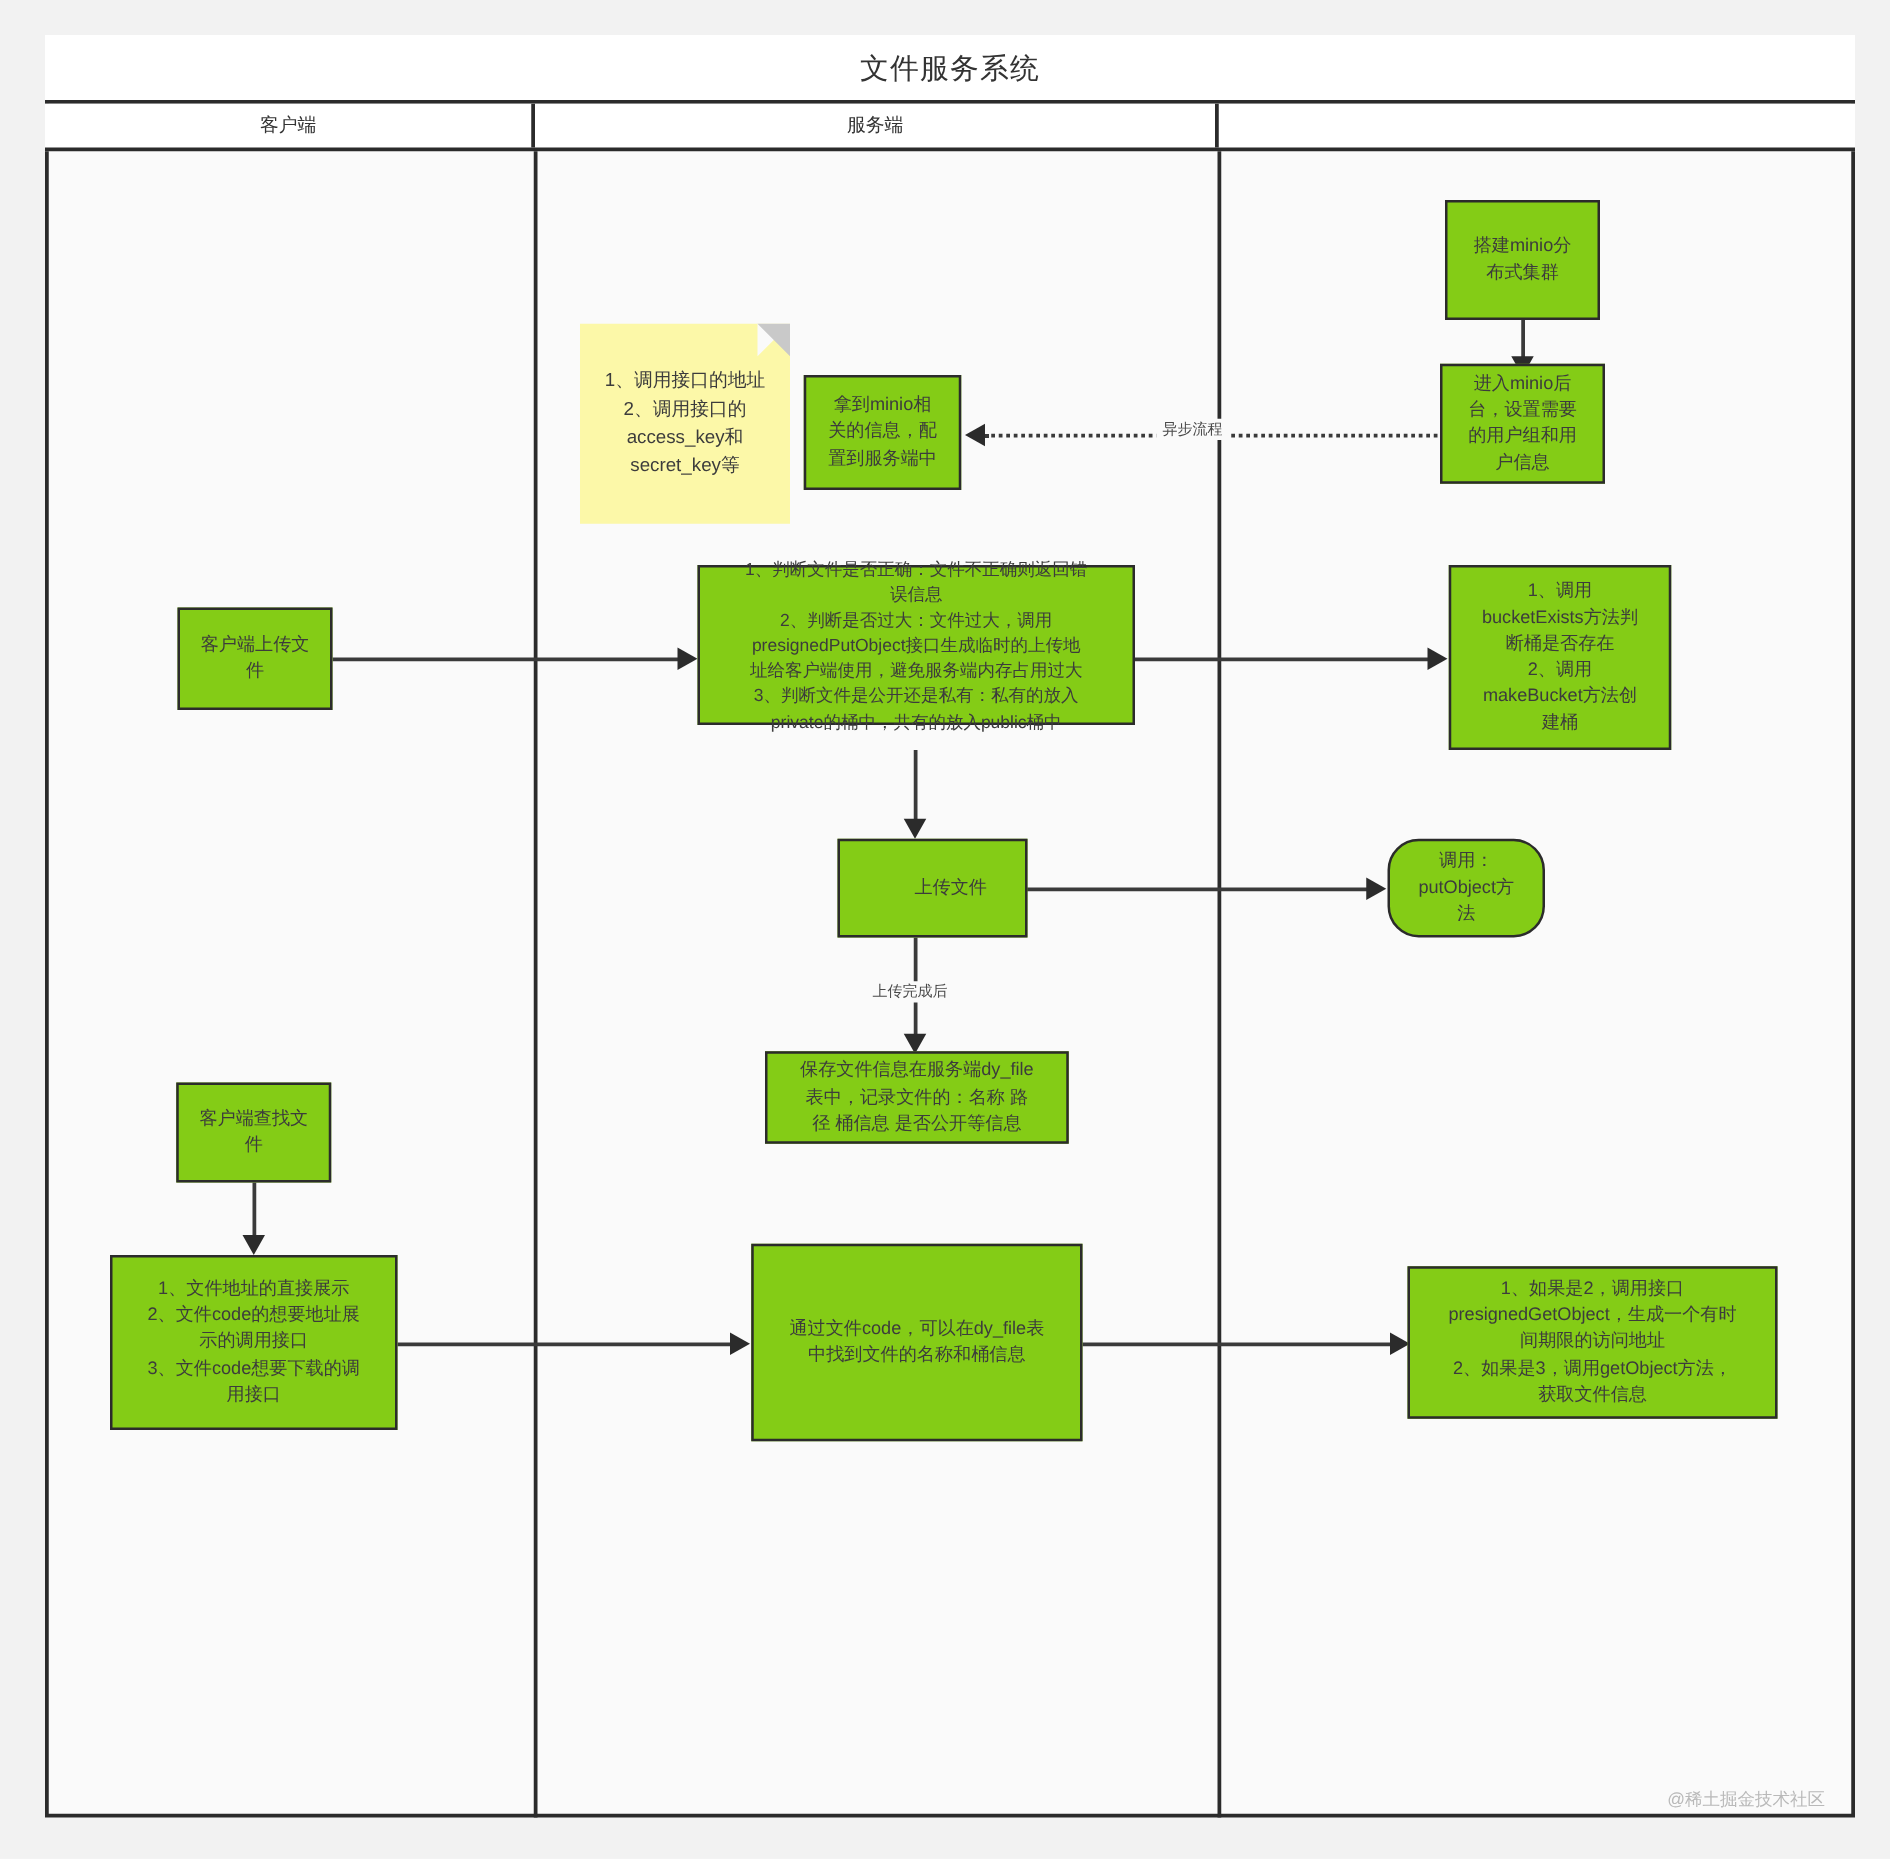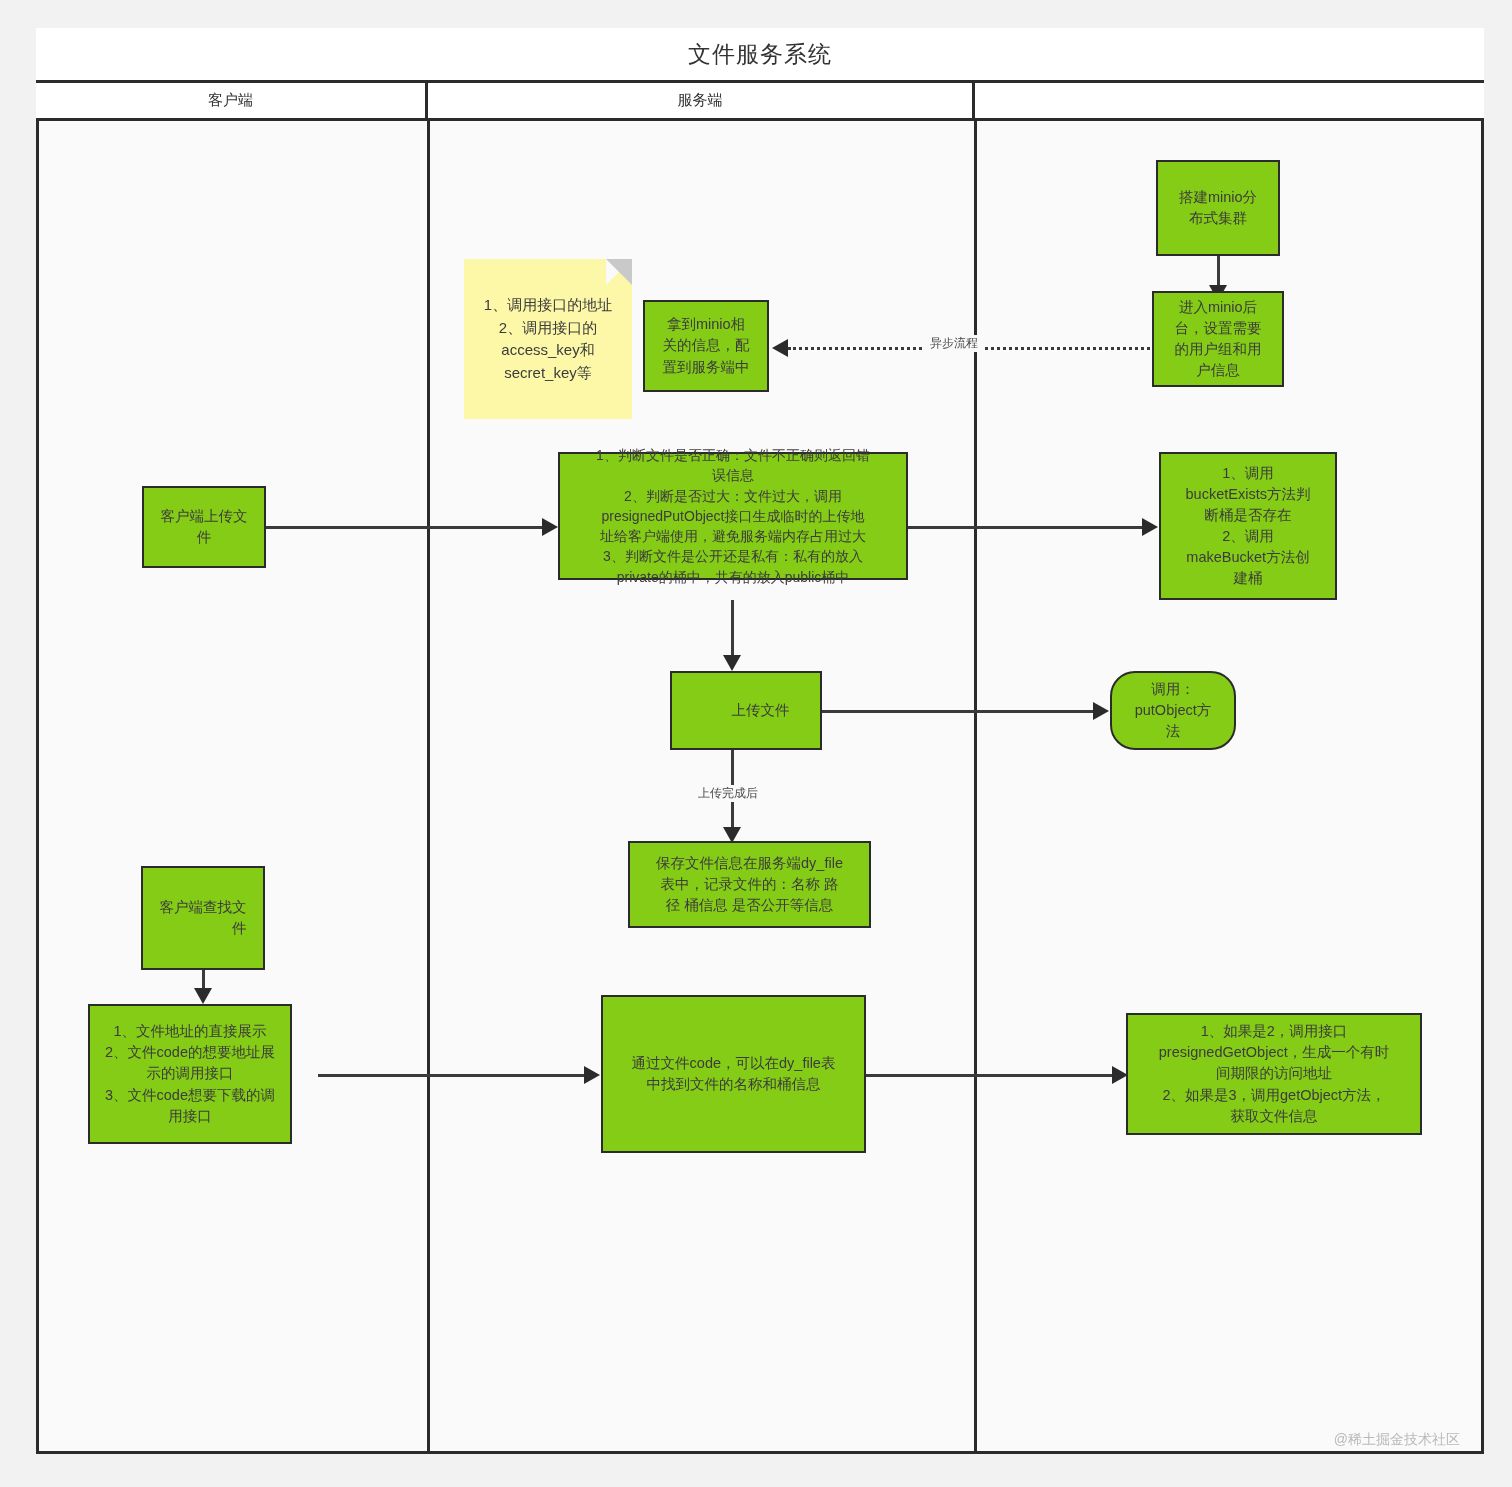--- a/index.html
+++ b/index.html
@@ -279,28 +279,28 @@
 2、调用
 makeBucket方法创
 建桶</div>
 
   <div class="node" style="left:670px; top:671px; width:152px; height:79px;padding-left:36px;">上传文件</div>
 
   <div class="node" style="left:1110px; top:671px; width:126px; height:79px;border-radius:25px;">调用：
 putObject方
 法</div>
 
-  <div class="node" style="left:628px; top:841px; width:243px; height:87px;text-align:center;">保存文件信息在服务端dy_file
+  <div class="node" style="left:612px; top:841px; width:243px; height:74px;text-align:center;">保存文件信息在服务端dy_file
 表中，记录文件的：名称  路
 径  桶信息  是否公开等信息</div>
 
-  <div class="node" style="left:141px; top:866px; width:124px; height:104px;text-align:right;">客户端查找文
+  <div class="node" style="left:141px; top:866px; width:124px; height:80px;">客户端查找文
 件</div>
 
-  <div class="node" style="left:88px; top:1004px; width:204px; height:140px;">1、文件地址的直接展示
+  <div class="node" style="left:88px; top:1004px; width:230px; height:140px;">1、文件地址的直接展示
 2、文件code的想要地址展
 示的调用接口
 3、文件code想要下载的调
 用接口</div>
 
   <div class="node" style="left:601px; top:995px; width:265px; height:158px;">通过文件code，可以在dy_file表
 中找到文件的名称和桶信息</div>
 
   <div class="node" style="left:1126px; top:1013px; width:296px; height:122px;">1、如果是2，调用接口
 presignedGetObject，生成一个有时

